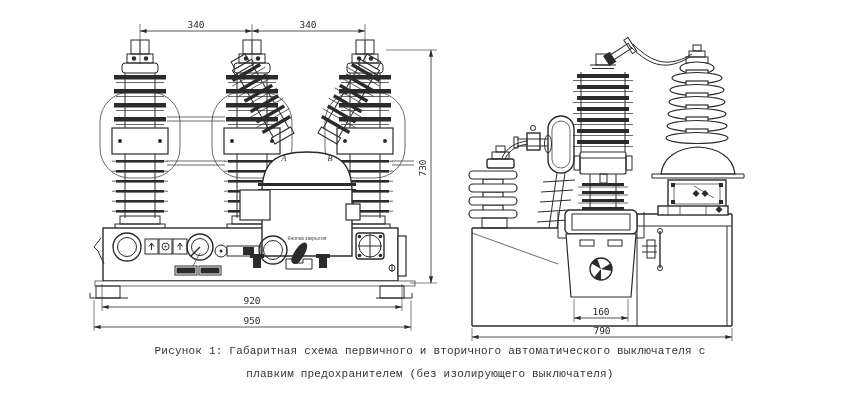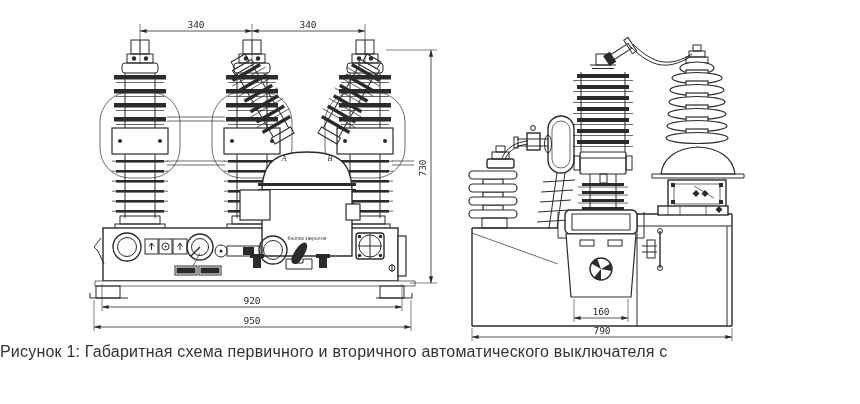--- a/index.html
+++ b/index.html
@@ -10,22 +10,22 @@
   .lnw{stroke:var(--ink,#2b2b2b);fill:#fff;stroke-width:1.2;}
   .fl{fill:var(--ink,#2b2b2b);stroke:none;}
   .thin{stroke-width:0.7;}
   .hv{stroke-width:1.4;}
   .ext{stroke:var(--ink,#2b2b2b);stroke-width:0.6;fill:none;}
   .dim{stroke:var(--ink,#2b2b2b);stroke-width:0.8;fill:none;
        marker-start:url(#dimA);marker-end:url(#dimA);}
   .dtx{font-family:"DejaVu Sans Mono",monospace;font-size:9.5px;fill:var(--ink,#2b2b2b);text-anchor:middle;}
   .ptx{font-family:"Liberation Serif",serif;font-style:italic;font-size:8px;fill:var(--ink,#2b2b2b);text-anchor:middle;}
   .stx{font-family:"Liberation Sans",sans-serif;font-size:5px;fill:#4a4a4a;text-anchor:middle;}
-  .caption{position:absolute;left:0;right:0;top:340px;
-           font-size:16px;line-height:23px;color:var(--caption-text,#333);letter-spacing:.2px;}
+  .caption{position:absolute;left:0;right:0;top:340px;text-align:center;
+           font-size:11px;line-height:23px;color:var(--caption-text,#333);letter-spacing:.2px;font-family:Liberation Mono, monospace;}
 </style>
 </head>
 <body>
 
 <div class="stage">
 <svg viewBox="0 0 860 342" width="860" height="342">
   <defs>
     <marker id="dimA" viewBox="0 0 10 8" markerWidth="9" markerHeight="7" refX="9.5" refY="4" orient="auto-start-reverse">
       <path d="M0,1 L10,4 L0,7 Z" fill="#2b2b2b"></path>
     </marker>
@@ -378,14 +378,15 @@
       <line class="ext" x1="472" y1="328" x2="472" y2="341"></line>
       <line class="ext" x1="732" y1="328" x2="732" y2="341"></line>
       <line class="dim" x1="472" y1="337" x2="732" y2="337"></line>
       <text class="dtx" x="602" y="333.5">790</text>
     </g>
   </g>
 </svg>
 
 <div class="caption">
   <div>Рисунок 1: Габаритная схема первичного и вторичного автоматического выключателя с</div>
+  <div>плавким предохранителем (без изолирующего выключателя)</div>
 </div>
 </div>
 
 </body></html>

